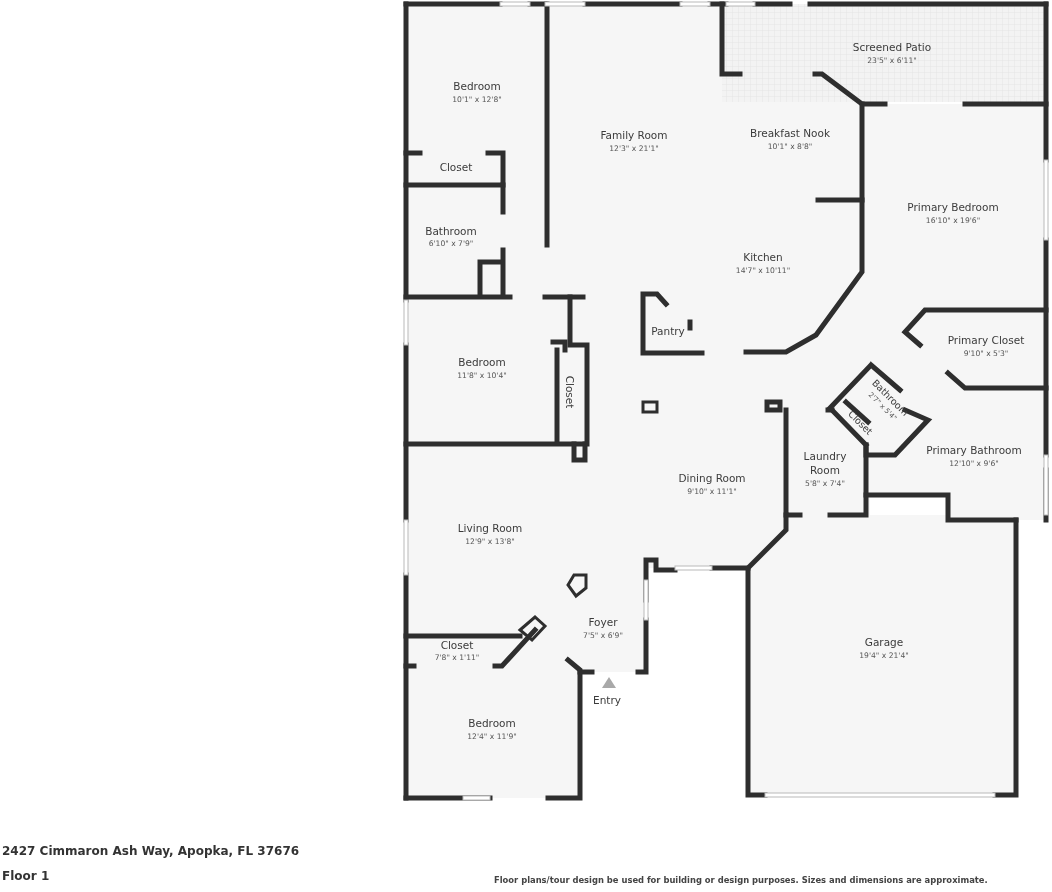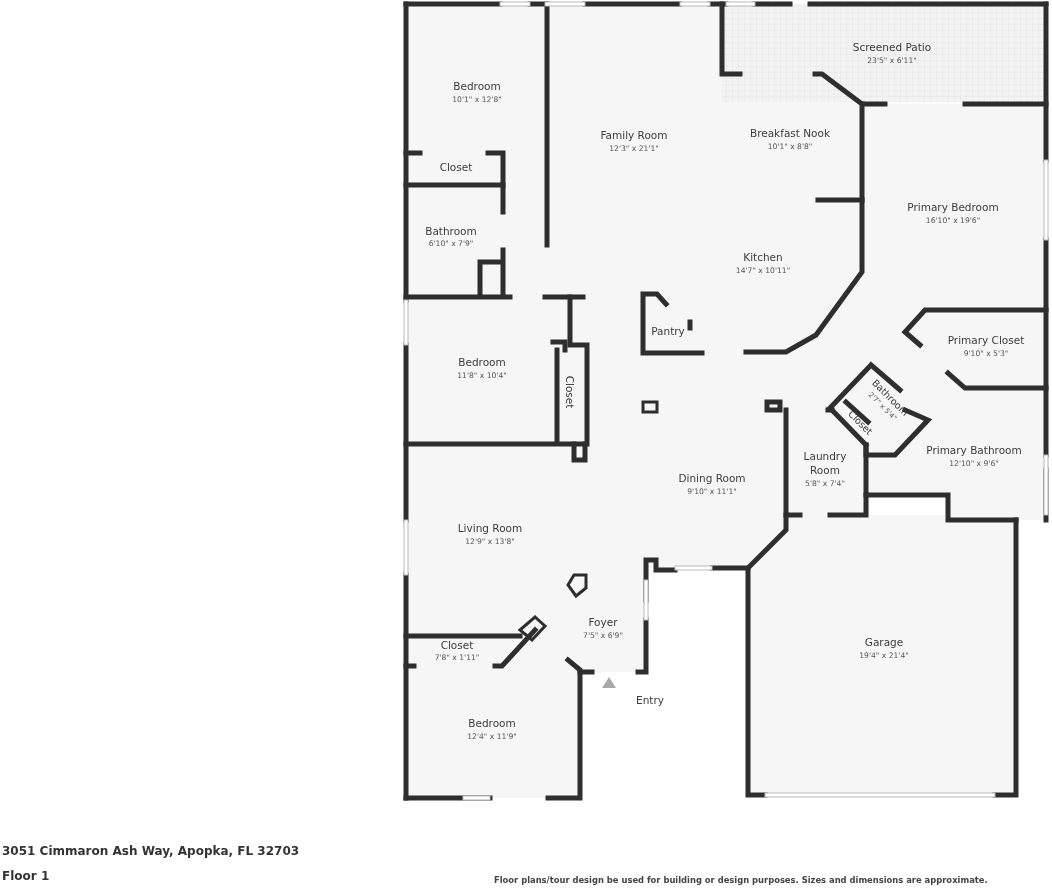--- a/index.html
+++ b/index.html
@@ -9,21 +9,21 @@
   .room-fill { fill: #f6f6f6; }
   .patio-fill { fill: url(#tile); }
   .wall { stroke: #2e2e2e; stroke-width: 5; fill: none; stroke-linecap: square; stroke-linejoin: miter; }
   .window { stroke: #b9b9b9; stroke-width: 1; fill: #ffffff; }
   .room-name { font-size: 10.5px; fill: #3b3b3b; text-anchor: middle; }
   .room-dim { font-size: 7.6px; fill: #555; text-anchor: middle; }
   .watermark { font-size: 42px; fill: #ffffff; opacity: 0.55; text-anchor: middle; font-weight: bold; }
   .footer-address { position: absolute; left: 2px; top: 844px; font-size: 12px; color: #333; font-weight: 600; white-space: nowrap; }
   .footer-floor { position: absolute; left: 2px; top: 869px; font-size: 12px; color: #333; font-weight: 600; }
   .footer-disclaimer { position: absolute; left: 494px; top: 875px; font-size: 8.4px; color: #444; font-weight: 600; white-space: nowrap; }
-  .entry-label { position: absolute; left: 593px; top: 694px; font-size: 10.5px; color: #3b3b3b; margin-left: 43px; }
+  .entry-label { position: absolute; left: 593px; top: 694px; font-size: 10.5px; color: #3b3b3b; }
 </style>
 </head>
 <body>
 
 <svg id="plan" viewBox="0 0 1052 892" xmlns="http://www.w3.org/2000/svg">
   <defs>
     <pattern id="tile" width="6" height="6" patternUnits="userSpaceOnUse">
       <rect width="6" height="6" fill="#f3f3f3"></rect>
       <path d="M0 0 H6 M0 0 V6" stroke="#e2e2e2" stroke-width="0.8"></path>
     </pattern>
@@ -157,15 +157,15 @@
     <text class="room-name" x="492" y="727">Bedroom</text>
     <text class="room-dim" x="492" y="739">12'4" x 11'9"</text>
 
     <text class="room-name" x="884" y="646">Garage</text>
     <text class="room-dim" x="884" y="658">19'4" x 21'4"</text>
   </g>
 </svg>
 
 <div class="entry-label">Entry</div>
 
-<div class="footer-address">3051 Cimmaron Ash Way, Apopka, FL 32703</div>
+<div class="footer-address">2427 Cimmaron Ash Way, Apopka, FL 37676</div>
 <div class="footer-floor">Floor 1</div>
 <div class="footer-disclaimer">Floor plans/tour design be used for building or design purposes. Sizes and dimensions are approximate.</div>
 
 </body></html>

